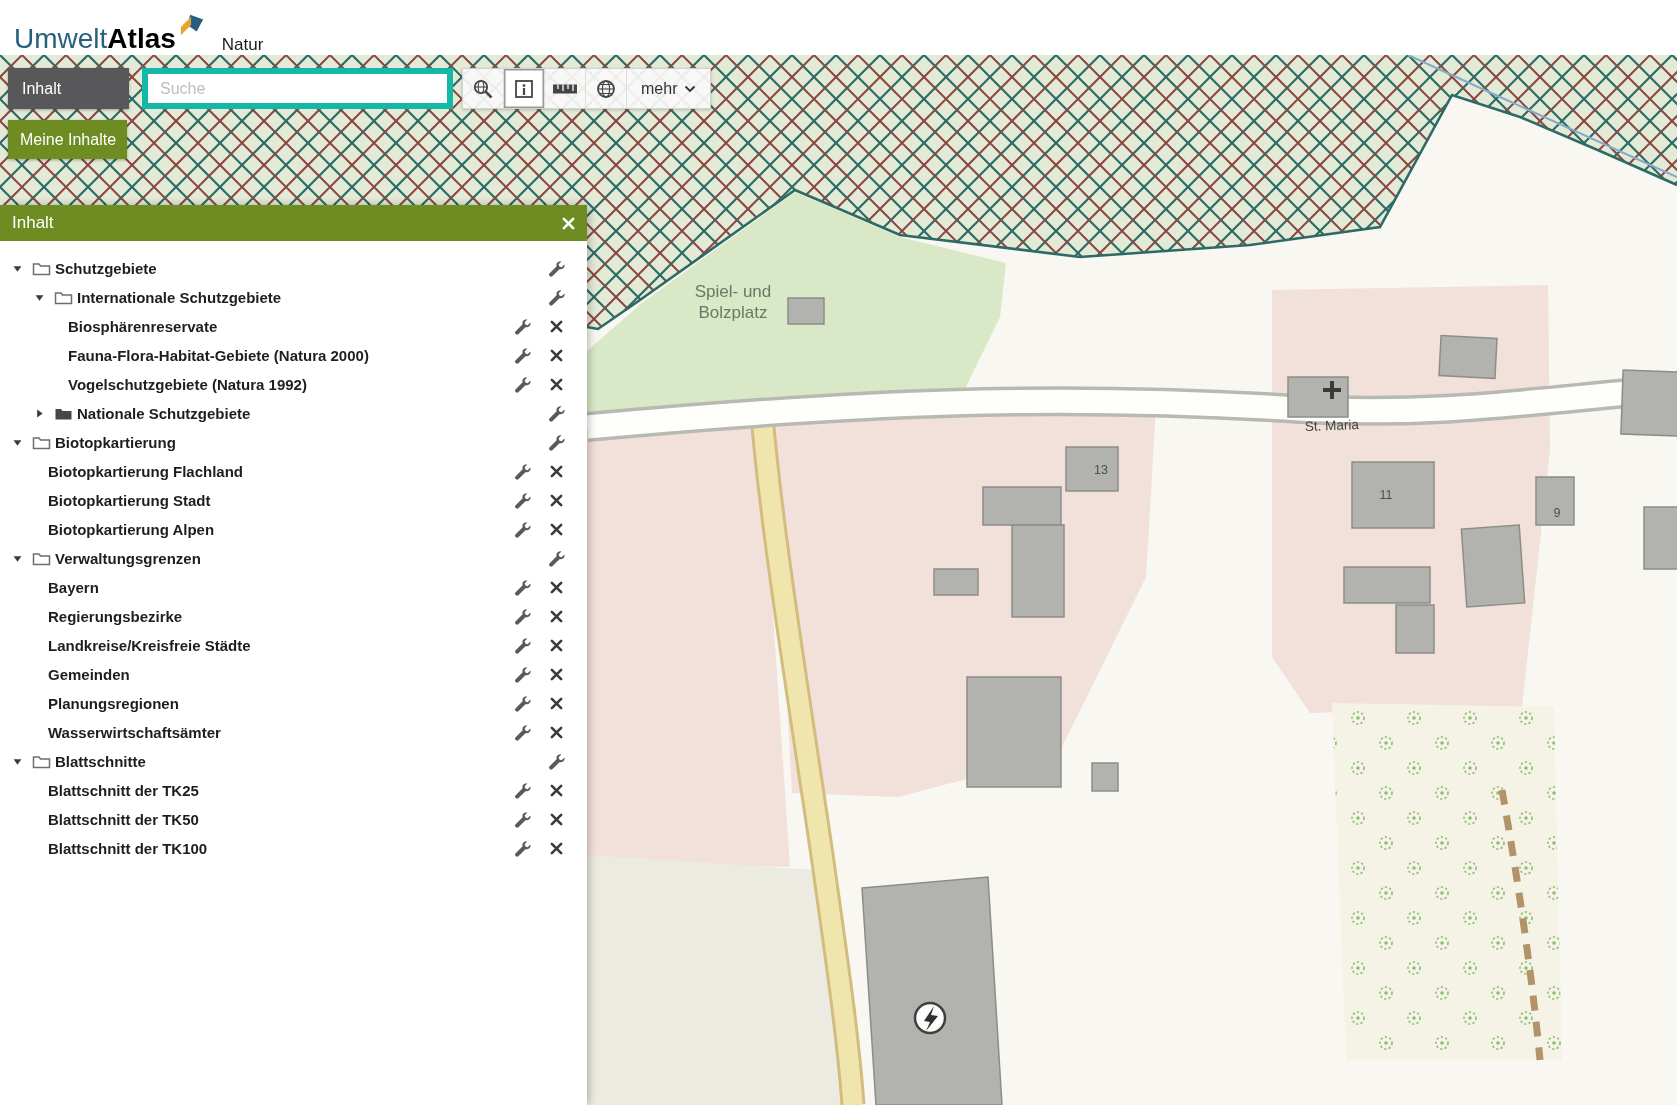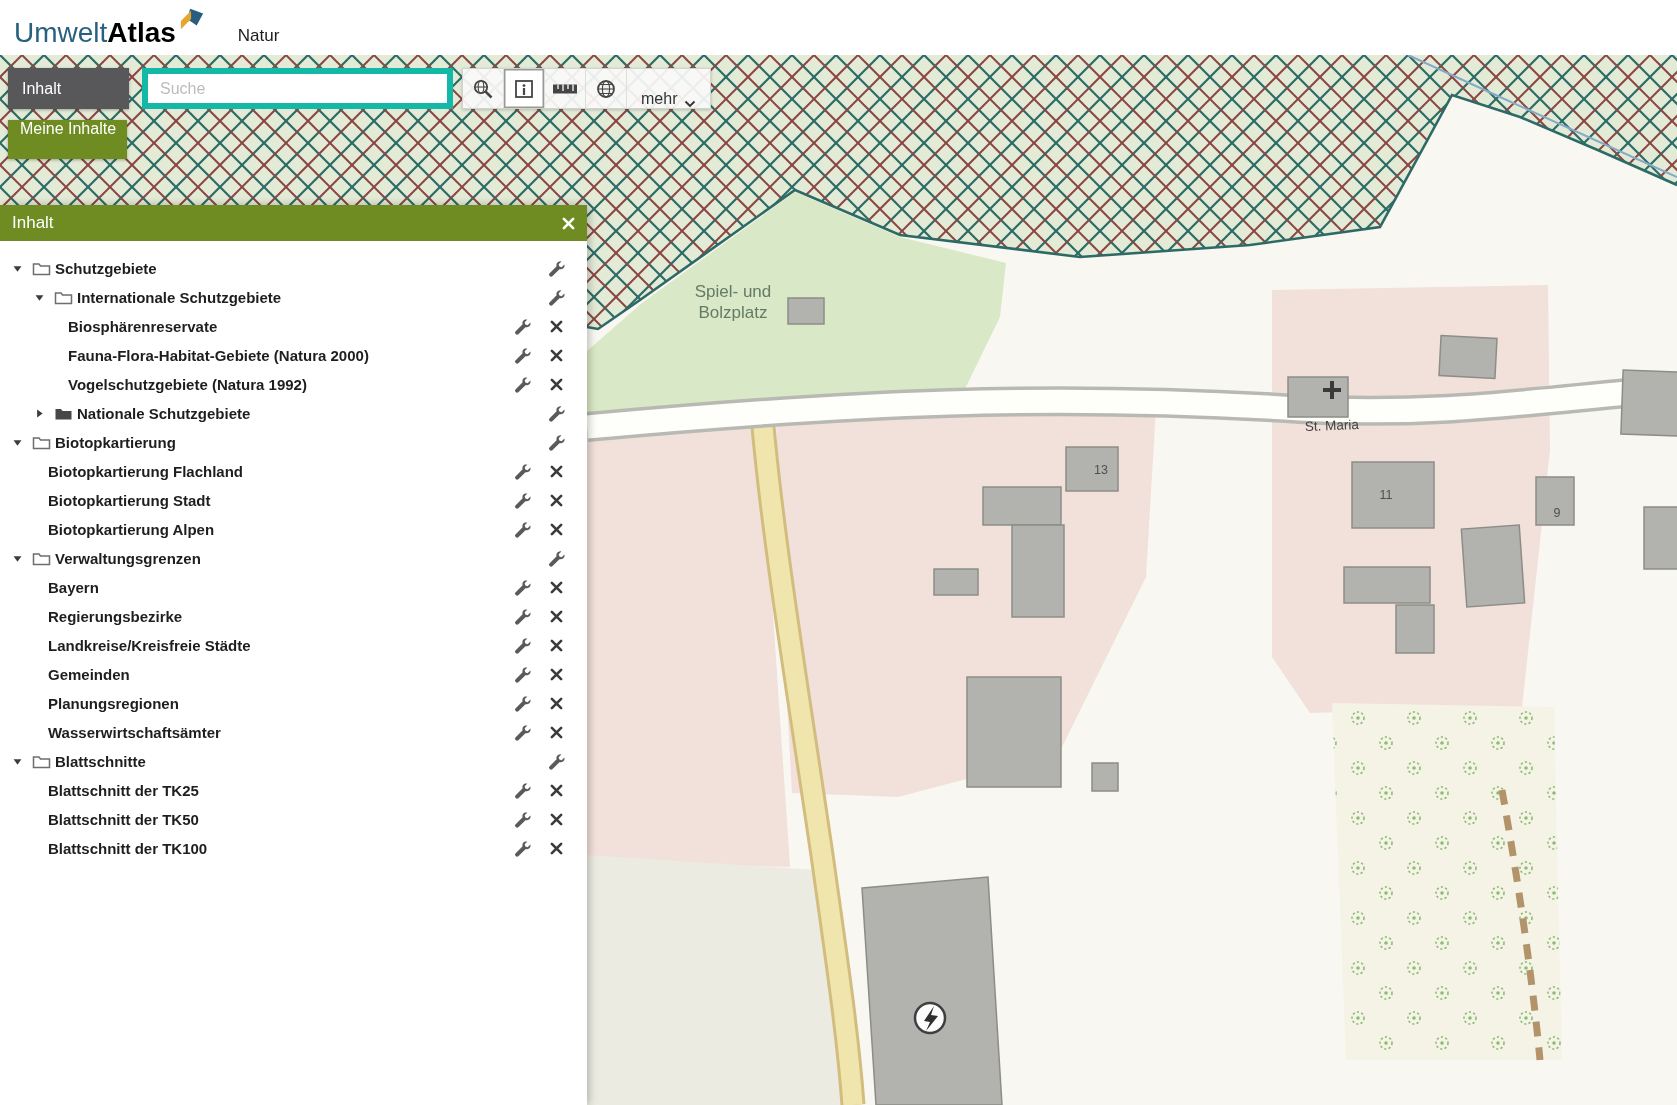--- a/index.html
+++ b/index.html
@@ -2,48 +2,48 @@
 <html><head>
 <meta charset="utf-8">
 <style>
   *{box-sizing:border-box}
   html,body{margin:0;padding:0}
   body{width:1677px;height:1105px;overflow:hidden;position:relative;background:#fff;
        font-family:"Liberation Sans",sans-serif}
 
   
   #app-header{position:absolute;top:0;left:0;width:1677px;height:55px;background:#fff;
-              z-index:30;display:flex;align-items:center;padding-left:14px}
+              z-index:30;display:flex;align-items:flex-end;padding-left:14px}
   .brand{display:flex;align-items:flex-end;cursor:pointer}
   .brand-umwelt{font-size:28px;color:#27617f;font-weight:400}
   .brand-atlas{font-size:28px;color:#000000;font-weight:700}
   .brand-icon{margin-left:2px;margin-bottom:16px}
-  .app-sub{font-size:17px;color:#1c1c1c;margin-left:32px;margin-top:16px}
+  .app-sub{font-size:17px;color:#1c1c1c;margin-left:16px;margin-top:16px}
 
   
   #map-wrap{position:absolute;top:55px;left:0;width:1677px;height:1050px;z-index:0}
 
   
   .btn-dark{position:absolute;left:8px;top:68px;width:121px;height:41px;background:#58585a;
             color:#fff;font-size:16px;display:flex;align-items:center;padding-left:14px;
             z-index:20;cursor:pointer;box-shadow:0 1px 3px rgba(0,0,0,.3)}
   .btn-green{position:absolute;left:8px;top:120px;width:119px;height:39px;background:#6f8c23;
-             color:#fff;font-size:16px;display:flex;padding-left:12px;
+             color:#fff;font-size:16px;display:flex;align-items:center;padding-left:12px;
              z-index:20;cursor:pointer;box-shadow:0 1px 3px rgba(0,0,0,.3)}
   .search-input{position:absolute;left:142px;top:68px;width:311px;height:41px;z-index:20;
                 border:6px solid #14b8a6;background:#fff;font-size:16px;color:#333;
                 padding:0 12px;outline:none;font-family:"Liberation Sans",sans-serif}
   .search-input::placeholder{color:#bcbcbc}
   .map-toolbar{position:absolute;left:462px;top:68px;height:41px;z-index:20;display:flex;
                background:rgba(250,250,249,.92);border:1px solid #d2d2cf;
                box-shadow:0 1px 3px rgba(0,0,0,.2)}
   .tb-btn{width:41px;height:39px;display:flex;align-items:center;justify-content:center;
           cursor:pointer;border-right:1px solid #ddddda;color:#454545}
   .tb-btn.active{background:#fff;box-shadow:inset 0 0 0 1.5px #9a9a98}
-  .tb-more{height:39px;display:flex;align-items:flex-end;gap:7px;padding:0 14px;cursor:pointer;
+  .tb-more{height:39px;display:flex;align-items:center;gap:7px;padding:12px 14px;cursor:pointer;
            font-size:16px;color:#333}
 
   
   .panel{position:absolute;left:0;top:205px;width:587px;height:900px;background:#fff;
          z-index:20;box-shadow:2px 0 8px rgba(0,0,0,.25)}
   .panel-header{height:36px;background:#6f8c23;color:#fff;display:flex;align-items:center;
                 padding:0 12px;font-size:17px}
   .panel-close{margin-left:auto;cursor:pointer;display:flex;color:#fff}
   .tree{padding-top:13px}
   .trow{height:29px;display:flex;align-items:center;padding-right:14px;font-size:15px;

